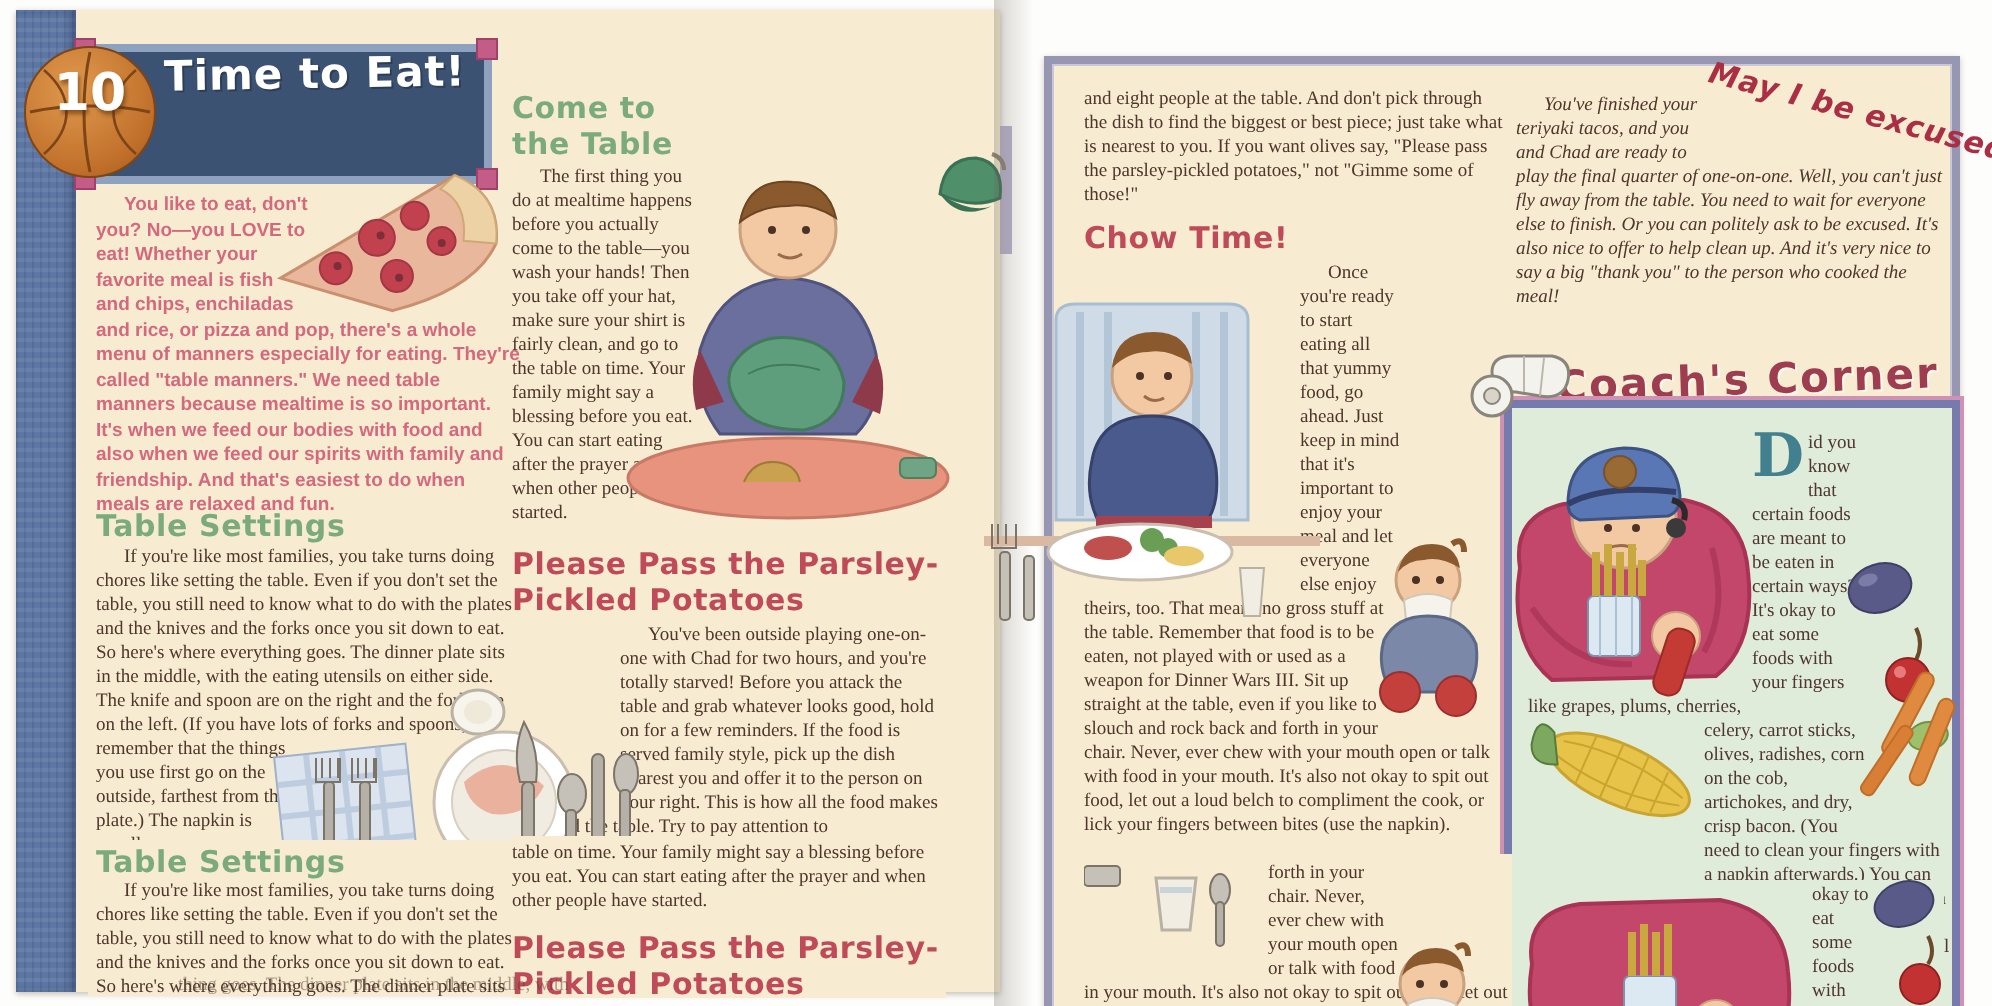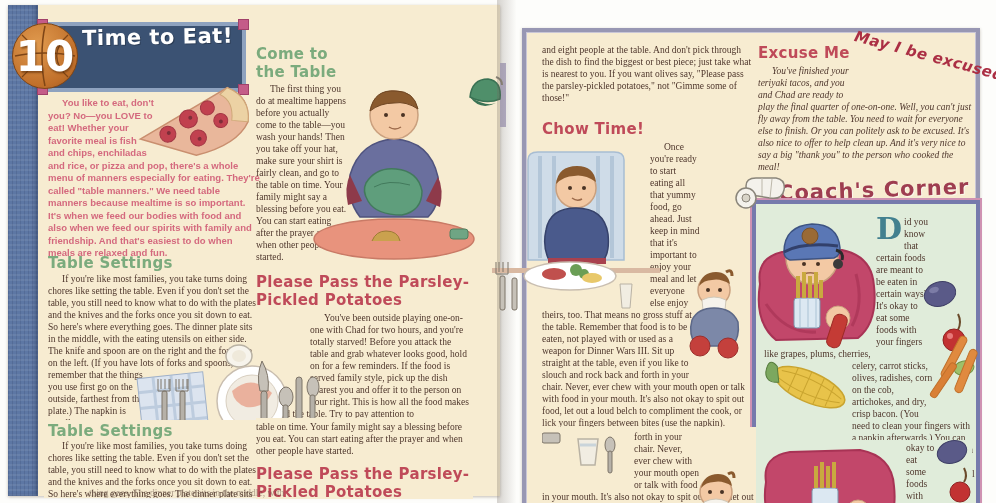--- a/index.html
+++ b/index.html
@@ -16,21 +16,21 @@
   .banner{position:absolute;left:32px;top:17px;width:206px;height:70px;background:#3b5273;
           border:4px solid #8ea2bf;box-sizing:border-box;}
   .pinksq{position:absolute;width:9px;height:9px;background:#c45c88;border:1px solid #a14069;}
   .banner-title{position:absolute;left:74px;top:20px;font-family:"DejaVu Sans",sans-serif;
                 font-weight:bold;font-size:21px;color:#fff;letter-spacing:.5px;transform:rotate(-1deg);
                 text-shadow:1px 1px 0 rgba(0,0,0,.25);}
   .ball{position:absolute;left:4px;top:18px;width:64px;height:64px;border-radius:50%;
         background:radial-gradient(circle at 38% 32%,#e09a4e,#c06f2a 70%,#9a5620);
         border:1px solid #7e4516;z-index:4;}
   .ball-num{position:absolute;left:0;top:8px;width:64px;text-align:center;
-            font-family:"DejaVu Sans",sans-serif;font-weight:bold;font-size:42px;color:#fff;
+            font-family:"DejaVu Sans",sans-serif;font-weight:bold;font-size:26px;color:#fff;
             text-shadow:1px 2px 2px rgba(90,45,10,.6);}
   .intro{position:absolute;left:40px;top:92px;width:212px;font-family:"Liberation Sans",sans-serif;
          font-size:9.5px;line-height:12.5px;color:#d4697e;font-weight:bold;}
   .pizza-spacer{float:right;width:104px;height:62px;margin-top:-4px;}
   .h-green{font-family:"DejaVu Sans",sans-serif;font-weight:bold;font-size:15px;line-height:18px;
            color:#7bab7d;letter-spacing:.3px;}
   .h-red{font-family:"DejaVu Sans",sans-serif;font-weight:bold;font-size:15px;line-height:18px;
          color:#bf4a59;letter-spacing:.3px;}
   .body-txt{font-size:9.5px;line-height:12px;}
   .indent{display:inline-block;width:14px;}
@@ -177,21 +177,21 @@
     <div class="abs glitch" style="left:248px;top:413px;width:217px;height:78px;padding-top:3px;overflow:hidden;">
       <div class="body-txt" style="width:215px;">table on time. Your family might say a blessing before you eat. You can start eating after the prayer and when other people have started.</div>
       <div class="h-red" style="margin-top:8px;">Please Pass the Parsley-Pickled Potatoes</div>
     </div>
   </div>
 
   <div class="right-frame">
 
     <div class="abs body-txt" style="left:16px;top:12px;width:212px;">
       <div><span>and eight people at the table. And don't pick through the dish to find the biggest or best piece; just take what is nearest to you. If you want olives say, "Please pass the parsley-pickled potatoes," not "Gimme some of those!"</span></div>
-      <div class="h-red" style="margin-top:16px;">Chow Time!</div>
+      <div class="h-red" style="margin-top:6px;">Chow Time!</div>
       <div style="margin-top:3px;">
         <span class="fl" style="width:108px;height:150px;margin-top:10px;"></span>
         <span class="fr" style="width:54px;height:78px;margin-top:158px;"></span>
         <span class="indent"></span><span>Once you're ready to start eating all that yummy food, go ahead. Just keep in mind that it's important to enjoy your meal and let everyone else enjoy theirs, too. That means no gross stuff at the table. Remember that food is to be eaten, not played with or used as a weapon for Dinner Wars III. Sit up straight at the table, even if you like to slouch and rock back and</span>
         <span>forth in your chair. Never, ever chew with your mouth open or talk with food in your mouth. It's also not okay to spit out food, let out a loud belch to compliment the cook, or lick your fingers between bites (use the napkin).</span>
       </div>
       <div class="h-green" style="margin-top:9px;">Whoops!</div>
       <div style="margin-top:2px;"><span class="indent"></span><span>Mealtimes don't always go smoothly. Sometimes you spill something or get food stuck between your teeth or make an embarrassing sound. The best thing to do is to take care of the problem quietly. If you knock over your glass, just</span></div>
     </div>
 
@@ -251,21 +251,20 @@
       <circle cx="32" cy="22" r="16" fill="#f3c9a4" stroke="#caa07e" stroke-width="1.5"></circle>
       <path d="M17 18 Q20 4 34 4 Q46 4 48 16 Q38 10 30 12 Q22 12 17 18Z" fill="#8a5a2e"></path>
       <path d="M44 4 q6 -4 6 4" stroke="#8a5a2e" fill="none" stroke-width="3"></path>
       <circle cx="26" cy="22" r="2" fill="#4a3325"></circle>
         <circle cx="38" cy="22" r="2" fill="#4a3325"></circle>
       <path d="M20 32 Q32 26 44 32 L42 52 Q32 58 22 52Z" fill="#f6f3ec" stroke="#cfc8b8"></path>
       <path d="M10 52 Q16 40 32 40 Q50 40 56 54 L56 60 L10 60Z" fill="#7c88a8" stroke="#5c6888"></path>
     </svg>
 
     <div class="abs" style="left:232px;top:12px;width:218px;">
-      <div class="h-red">Excuse Me</div>
       <div class="body-txt" style="margin-top:3px;font-style:italic;">
         <span class="fr" style="width:126px;height:28px;"></span>
         <span class="indent"></span><span>You've finished your teriyaki tacos, and you and Chad are ready to play the final quarter of one-on-one. Well, you can't just fly away from the table. You need to wait for everyone else to finish. Or you can politely ask to be excused. It's also nice to offer to help clean up. And it's very nice to say a big "thank you" to the person who cooked the meal!</span>
       </div>
     </div>
     <div class="mayi" style="left:326px;top:16px;">May I be excused?</div>
 
     <svg class="abs" style="left:206px;top:144px;z-index:5;" width="56" height="36" viewBox="0 0 56 36">
       <path d="M14 10 Q14 2 24 2 L44 2 Q54 4 52 14 Q50 24 38 22 L26 20 Q14 20 14 10Z" fill="#f4f2ec" stroke="#8a857a" stroke-width="1.5"></path>
       <circle cx="14" cy="22" r="10" fill="#f4f2ec" stroke="#8a857a" stroke-width="1.5"></circle>

